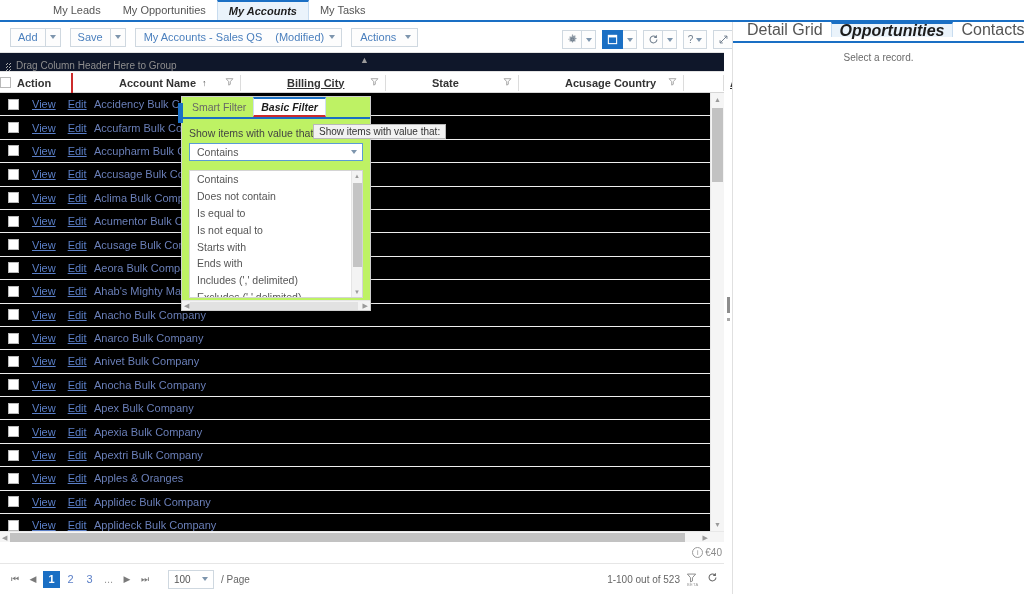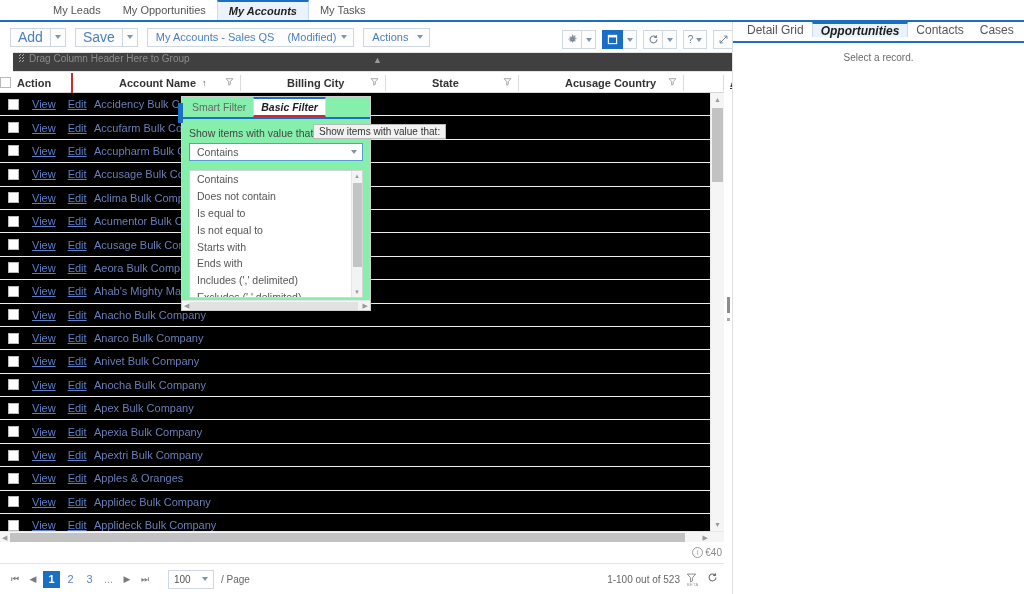--- a/index.html
+++ b/index.html
@@ -62,21 +62,21 @@
     display: flex;
     align-items: center;
     padding-left: 10px;
     box-sizing: border-box;
   }
   .btn {
     height: 19px;
     border: 1px solid #cfd8e0;
     background: #fdfdfd;
     color: #4a7fbd;
-    font-size: 14px;
+    font-size: 11px;
     display: inline-flex;
     align-items: center;
     padding: 0 7px;
     box-sizing: border-box;
     cursor: pointer;
     white-space: nowrap;
   }
   .btn-split {
     height: 19px;
     width: 15px;
@@ -141,29 +141,29 @@
     align-items: center;
     justify-content: center;
     box-sizing: border-box;
     cursor: pointer;
   }
   .igap { width: 6px; }
 
   
   .groupbar {
     position: absolute;
-    top: 52px; left: 13px;
+    top: 52px; left: 0;
     width: 724px;
     height: 20px;
-    background: #404040;
+    background: #0f172a;
     border-top: 1px solid #e3e3e3;
     border-bottom: 1px solid #e3e3e3;
     box-sizing: border-box;
     display: flex;
-    align-items: flex-start;
+    align-items: flex-end;
     padding-left: 6px;
     color: #8d8d8d;
     font-size: 10px;
   }
   .dotgrip {
     width: 5px; height: 9px;
     margin-right: 5px;
     background-image:
       radial-gradient(#b0b0b0 0.7px, transparent 0.8px),
       radial-gradient(#b0b0b0 0.7px, transparent 0.8px);
@@ -429,21 +429,21 @@
     display: flex;
     align-items: stretch;
     overflow: hidden;
     padding-left: 6px;
     box-sizing: border-box;
   }
   .rtab {
     padding: 0 8px;
     display: flex;
     align-items: center;
-    font-size: 12px;
+    font-size: 16px;
     color: #555;
     height: 15px;
     box-sizing: border-box;
     white-space: nowrap;
     cursor: pointer;
   }
   .rtab.active {
     background: #eaf3fb;
     border-top: 2px solid #1a6fc4;
     border-left: 1px solid #c8dcef;
@@ -470,21 +470,21 @@
     width: 3px; height: 3px;
     background: #a8a8a8;
   }
 
   
   .filterpop {
     position: absolute;
     top: 96px; left: 181px;
     width: 190px;
     height: 215px;
-    background: #86efac;
+    background: #bef264;
     border: 1px solid #cfcfcf;
     box-shadow: 0 2px 6px rgba(0,0,0,0.18);
     box-sizing: border-box;
     z-index: 40;
   }
   .fp-tabs {
     height: 22px;
     display: flex;
     align-items: stretch;
     border-bottom: 2px solid #1a6fc4;
@@ -710,21 +710,21 @@
           <div class="hsep red"></div>
         </div>
         <div class="hcell" style="width: 128px;">
           <span>Account Name</span>
           <span class="sortarrow">↑</span>
           <span class="fic"><svg width="9" height="9" viewBox="0 0 16 16">
               <path d="M2 3h12l-4.6 5.3V13l-2.8 1.4V8.3z" fill="none" stroke="#8b8b8b" stroke-width="1.3"></path>
             </svg></span>
           <div class="hsep"></div>
         </div>
-        <div class="hcell" style="width: 105px;">
+        <div class="hcell" style="width: 105px; text-decoration: underline;">
           <span>Billing City</span>
           <span class="fic"><svg width="9" height="9" viewBox="0 0 16 16">
               <path d="M2 3h12l-4.6 5.3V13l-2.8 1.4V8.3z" fill="none" stroke="#8b8b8b" stroke-width="1.3"></path>
             </svg></span>
           <div class="hsep"></div>
         </div>
         <div class="hcell" style="width: 93px;">
           <span>State</span>
           <span class="fic"><svg width="9" height="9" viewBox="0 0 16 16">
               <path d="M2 3h12l-4.6 5.3V13l-2.8 1.4V8.3z" fill="none" stroke="#8b8b8b" stroke-width="1.3"></path>

